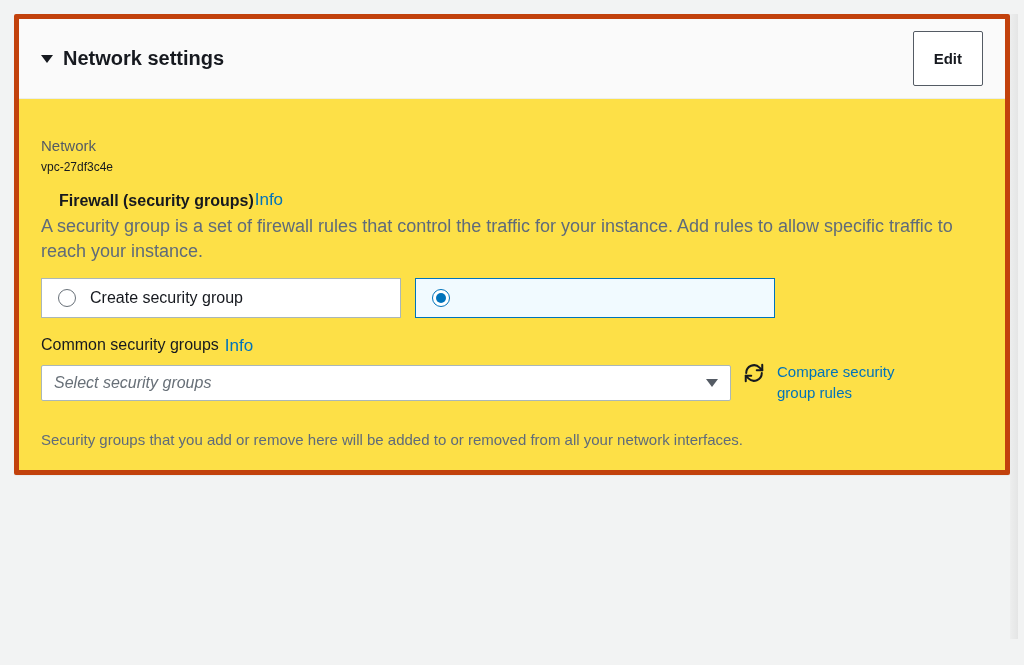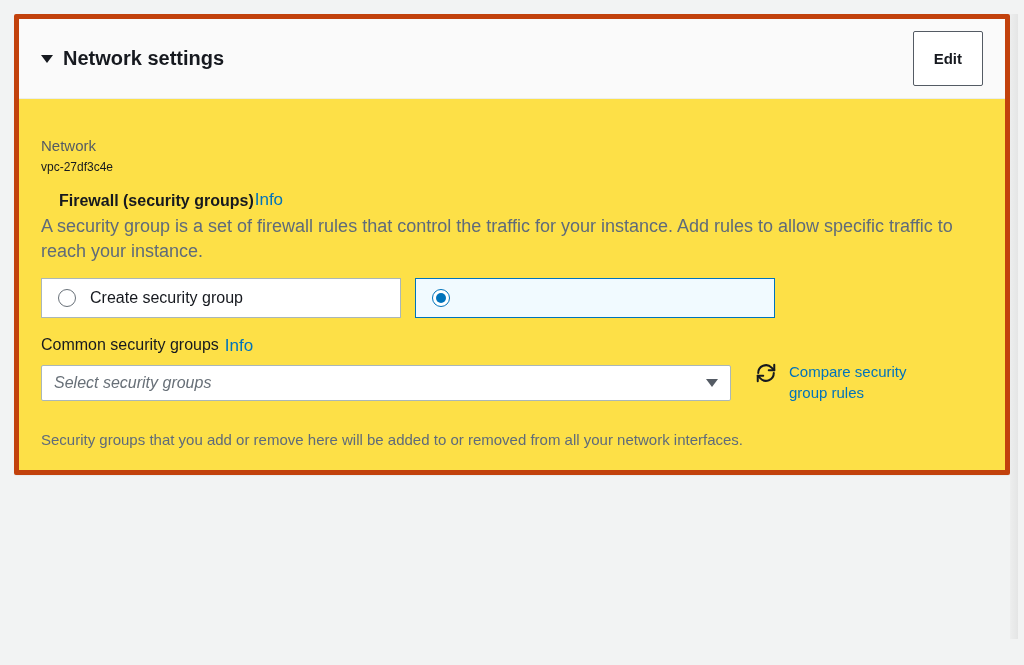--- a/index.html
+++ b/index.html
@@ -144,21 +144,21 @@
     margin-top: 4px;
     margin-bottom: 6px;
   }
   .subsection-label .t {
     font-size: 16px;
     color: #16191f;
   }
   .sg-row {
     display: flex;
     align-items: center;
-    gap: 24px;
+    gap: 12px;
   }
   .select-box {
     flex: 0 0 auto;
     width: 690px;
     border: 1px solid #aab7b8;
     border-radius: 2px;
     padding: 8px 12px;
     display: flex;
     align-items: center;
     justify-content: space-between;

